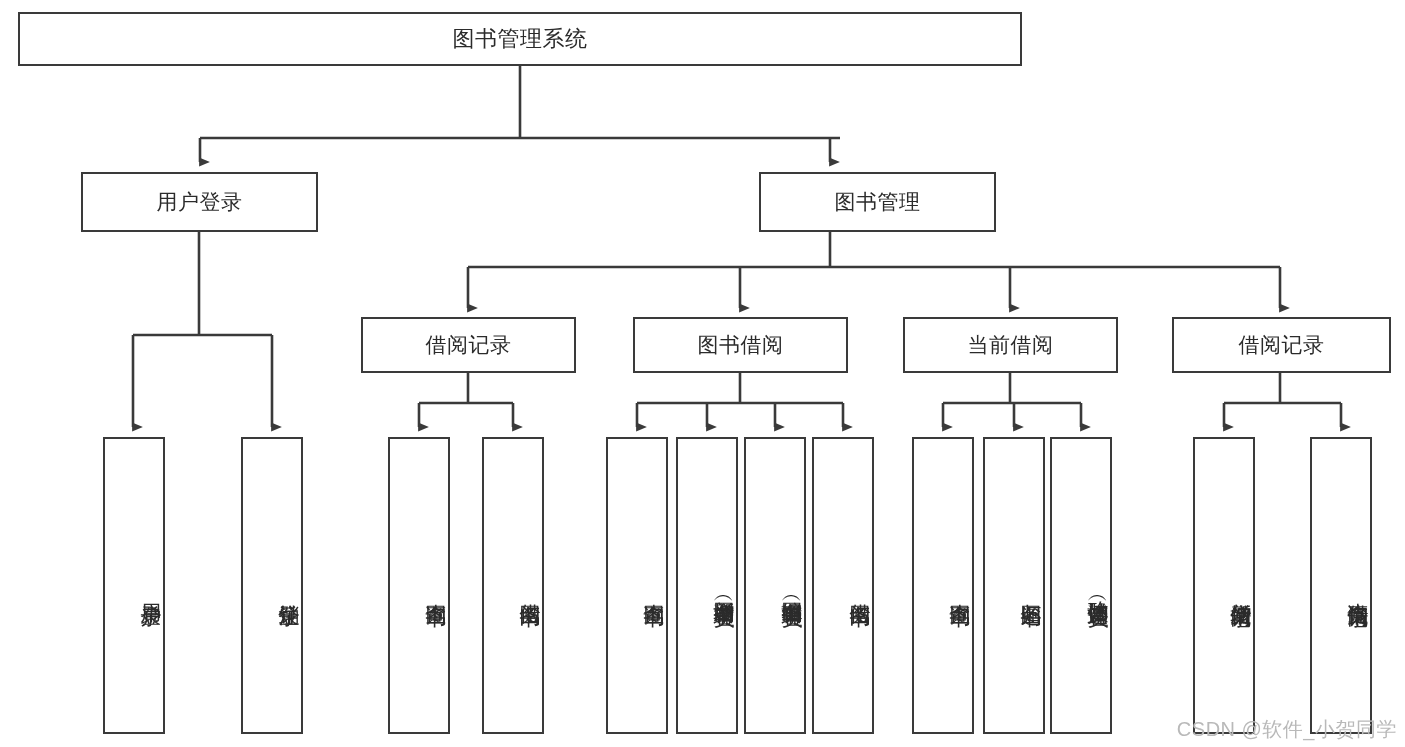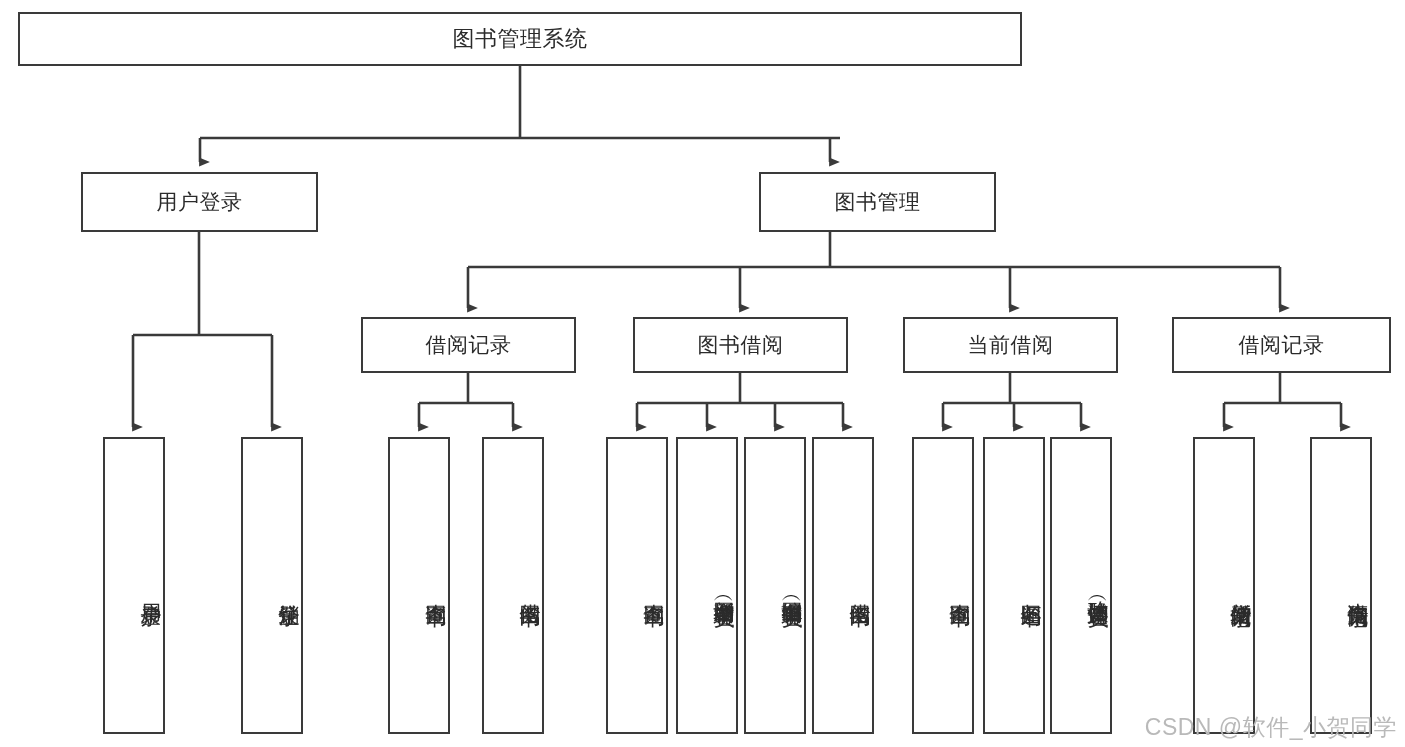--- a/index.html
+++ b/index.html
@@ -58,21 +58,21 @@
     writing-mode: vertical-rl;
     text-orientation: upright;
   }
   #root-node {
     font-size: 22px;
   }
   #watermark {
     position: absolute;
     right: 8px;
     bottom: 4px;
-    font-size: 23px;
+    font-size: 20px;
     color: #b9b9b9;
     z-index: 5;
     white-space: nowrap;
     letter-spacing: 0.5px;
   }
 </style>
 </head>
 <body>
 
 <div id="canvas">

